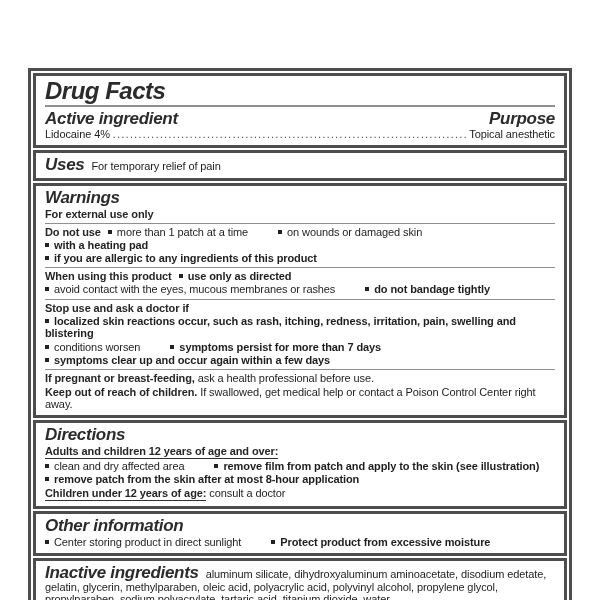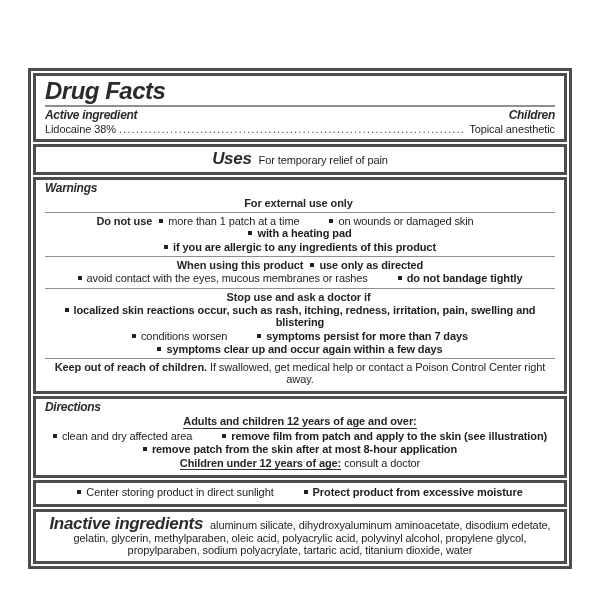--- a/index.html
+++ b/index.html
@@ -26,28 +26,28 @@
   }
   .sec:last-child { margin-bottom: 0; }
 
   .h1 {
     font-size: 24px; font-weight: bold; font-style: italic;
     line-height: 1.05; letter-spacing: -0.5px; color: #2b2b2b;
   }
   .rule { border: none; border-top: 2px solid #8f8f8f; margin: 2px 0 2px 0; }
   .hrow { display: flex; justify-content: space-between; align-items: baseline; }
   .h2 {
-    font-size: 12px; font-weight: bold; font-style: italic;
+    font-size: 17px; font-weight: bold; font-style: italic;
     line-height: 1.12; letter-spacing: -0.3px; color: #2b2b2b;
   }
   .h2i {
     font-size: 17px; font-weight: bold; font-style: italic;
     line-height: 1; letter-spacing: -0.3px; color: #2b2b2b; margin-right: 7px;
   }
-  .txt, .line { font-size: 11px; line-height: 1.12; letter-spacing: -0.1px; text-align: center; }
+  .txt, .line { font-size: 11px; line-height: 1.12; letter-spacing: -0.1px; }
   .line { margin: 1px 0; }
   .leader { display: flex; align-items: baseline; font-size: 11px; letter-spacing: -0.1px; line-height: 1.15; }
   .dots { flex: 1; overflow: hidden; white-space: nowrap; color: #3a3a3a; margin: 0 3px; letter-spacing: 1.5px; font-size: 10px; }
   .divider { border: none; border-top: 1px solid #8f8f8f; margin: 3px 0 2px 0; }
   .lead { font-weight: bold; margin-right: 7px; color: #262626; }
   .plead { font-weight: bold; margin-right: 3px; color: #262626; }
   .seg { margin-right: 30px; white-space: nowrap; }
   .seg.wrapok { white-space: normal; }
   .seg:last-child { margin-right: 0; font-weight: bold; }
   .seg::before {
@@ -62,24 +62,24 @@
 </head>
 <body>
 
 <div class="df-outer">
 
   <section class="sec">
     <div class="h1">Drug Facts</div>
     <hr class="rule">
     <div class="hrow">
       <span class="h2">Active ingredient</span>
-      <span class="h2">Children</span>
+      <span class="h2">Purpose</span>
     </div>
     <div class="leader">
-      <span>Lidocaine 38%</span>
+      <span>Lidocaine 4%</span>
       <span class="dots">............................................................................................................................................................................................................................................................................................</span>
       <span>Topical anesthetic</span>
     </div>
   </section>
 
   <section class="sec">
     <div class="line">
       <span class="h2i">Uses</span><span>For temporary relief of pain</span>
     </div>
   </section>
@@ -111,20 +111,23 @@
       <span class="seg wrapok">localized skin reactions occur, such as rash, itching, redness, irritation, pain, swelling and blistering</span>
     </div>
     <div class="line">
       <span class="seg">conditions worsen</span><span class="seg">symptoms persist for more than 7 days</span>
     </div>
     <div class="line">
       <span class="seg wrapok">symptoms clear up and occur again within a few days</span>
     </div>
     <hr class="divider">
     <div class="line">
+      <span class="plead">If pregnant or breast-feeding,</span><span>ask a health professional before use.</span>
+    </div>
+    <div class="line">
       <span class="plead">Keep out of reach of children.</span><span>If swallowed, get medical help or contact a Poison Control Center right away.</span>
     </div>
   </section>
 
   <section class="sec">
     <div class="h2">Directions</div>
     <div class="line">
       <span class="u">Adults and children 12 years of age and over:</span>
     </div>
     <div class="line">
@@ -133,20 +136,21 @@
     <div class="line">
       <span class="seg wrapok">remove patch from the skin after at most 8-hour application</span>
     </div>
     <div class="line">
       <span class="u">Children under 12 years of age:</span>
       <span>consult a doctor</span>
     </div>
   </section>
 
   <section class="sec">
+    <div class="h2">Other information</div>
     <div class="line">
       <span class="seg">Center storing product in direct sunlight</span><span class="seg">Protect product from excessive moisture</span>
     </div>
   </section>
 
   <section class="sec">
     <div class="line">
       <span class="h2i">Inactive ingredients</span><span>aluminum silicate, dihydroxyaluminum aminoacetate, disodium edetate, gelatin, glycerin, methylparaben, oleic acid, polyacrylic acid, polyvinyl alcohol, propylene glycol, propylparaben, sodium polyacrylate, tartaric acid, titanium dioxide, water</span>
     </div>
   </section>

